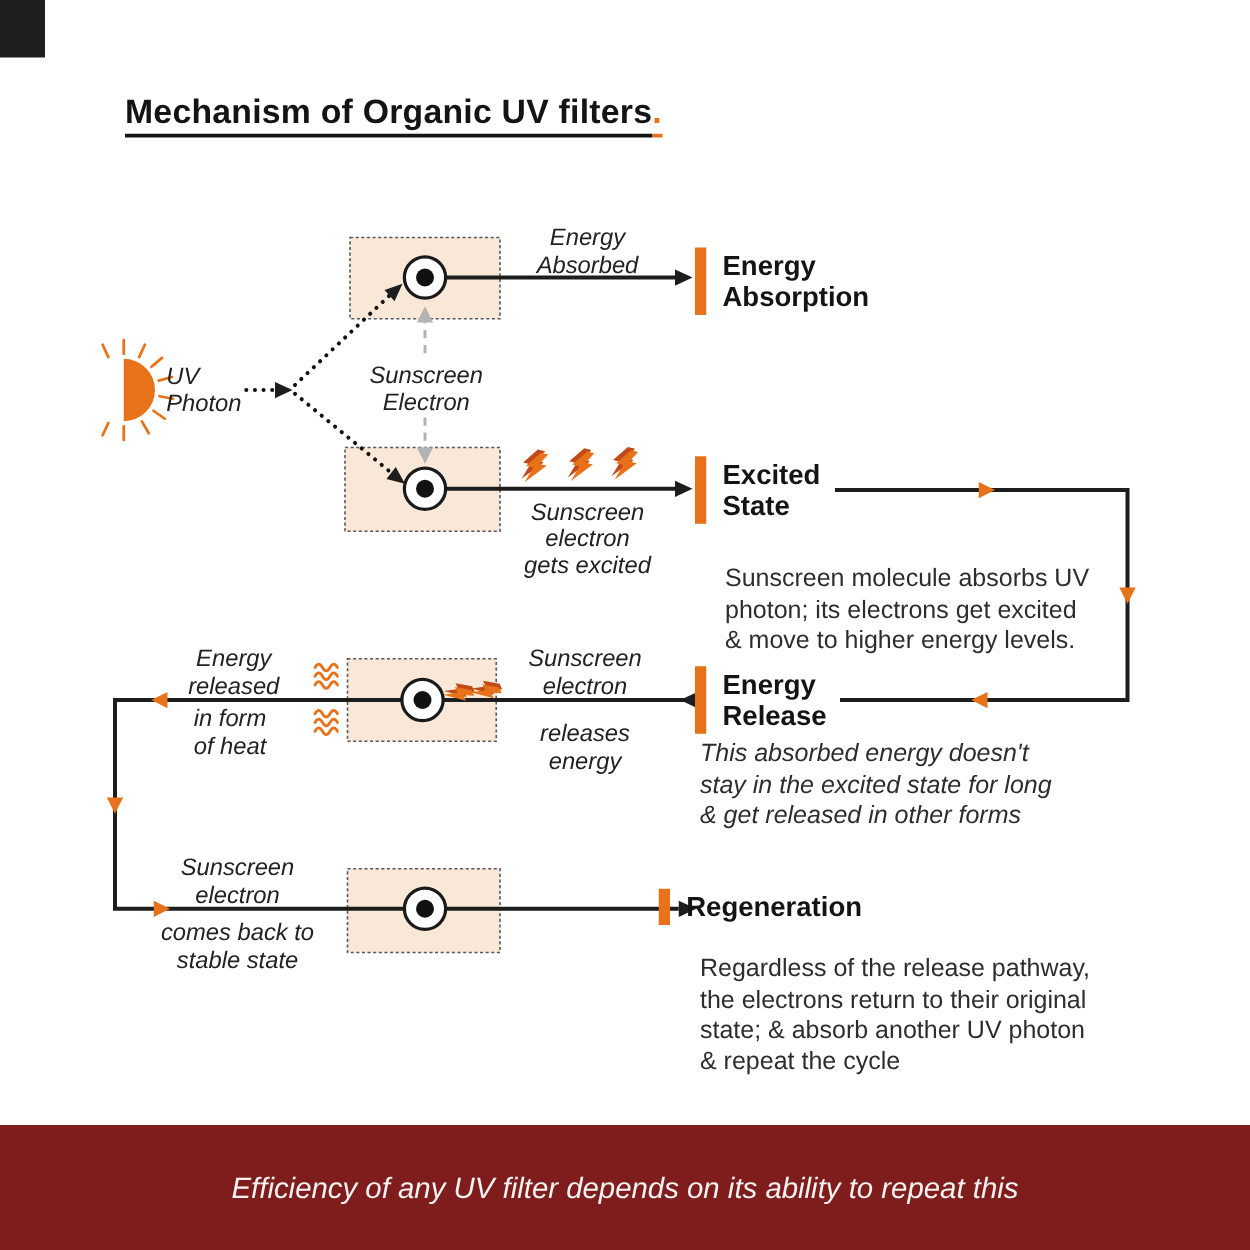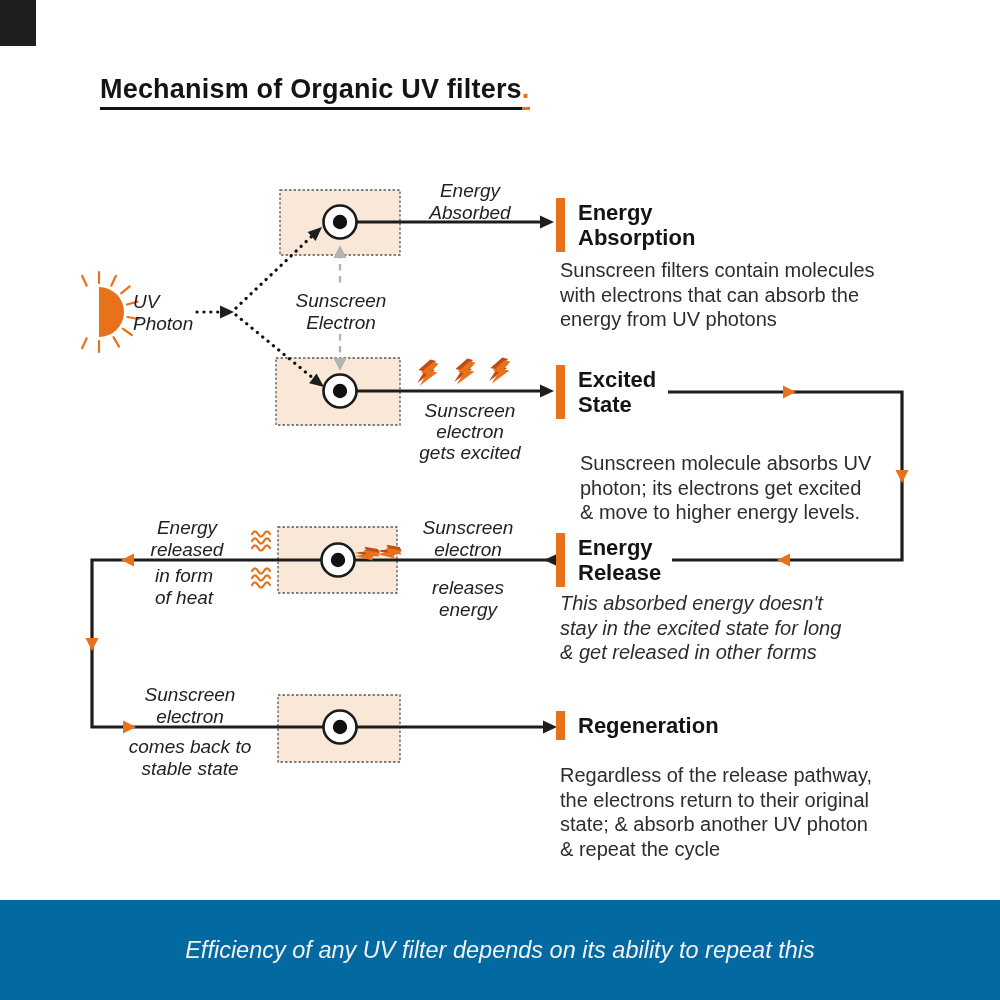--- a/index.html
+++ b/index.html
@@ -30,21 +30,21 @@
               color:#222; line-height:22px; white-space:nowrap; }
 
   .sec-head { position:absolute; display:flex; align-items:stretch; }
   .bar { width:9px; background:#E8721A; margin-right:13px; }
   .sec-title { font-weight:bold; font-size:22px; line-height:25px; color:#141414;
                padding:2px 0; white-space:nowrap; }
   .sec-body { position:absolute; font-size:20px; line-height:24.5px; color:#2d2d2d;
               white-space:nowrap; }
 
   .footer { position:absolute; left:0; top:900px; width:1000px; height:100px;
-            background:#0369a1; color:#f2f2f2; display:flex; flex-direction:column;
+            background:#7f1d1d; color:#f2f2f2; display:flex; flex-direction:column;
             justify-content:center; align-items:center; font-style:italic;
             font-size:23.5px; line-height:31px; text-align:right;gap:36px; }
 </style>
 </head>
 <body>
 
 <div class="stage">
 
   <div class="corner-tab"></div>
 
@@ -220,25 +220,20 @@
     <div>stable state</div>
   </div>
 
   <div class="sec-head" style="left:556px; top:198px;">
     <div class="bar"></div>
     <div class="sec-title">
       <div>Energy</div>
       <div>Absorption</div>
     </div>
   </div>
-  <div class="sec-body" style="left:560px; top:258px;">
-    <div>Sunscreen filters contain molecules</div>
-    <div>with electrons that can absorb the</div>
-    <div>energy from UV photons</div>
-  </div>
 
   <div class="sec-head" style="left:556px; top:365px;">
     <div class="bar"></div>
     <div class="sec-title">
       <div>Excited</div>
       <div>State</div>
     </div>
   </div>
   <div class="sec-body" style="left:580px; top:423px;margin-top:28px;">
     <div>Sunscreen molecule absorbs UV</div>
@@ -252,21 +247,21 @@
       <div>Energy</div>
       <div>Release</div>
     </div>
   </div>
   <div class="sec-body" style="left:560px; top:591px;font-style:italic;">
     <div>This absorbed energy doesn't</div>
     <div>stay in the excited state for long</div>
     <div>&amp; get released in other forms</div>
   </div>
 
-  <div class="sec-head" style="left:556px; top:711px;">
+  <div class="sec-head" style="left:527px; top:711px;">
     <div class="bar"></div>
     <div class="sec-title">
       <div>Regeneration</div>
     </div>
   </div>
   <div class="sec-body" style="left:560px; top:763px;">
     <div>Regardless of the release pathway,</div>
     <div>the electrons return to their original</div>
     <div>state; &amp; absorb another UV photon</div>
     <div>&amp; repeat the cycle</div>

